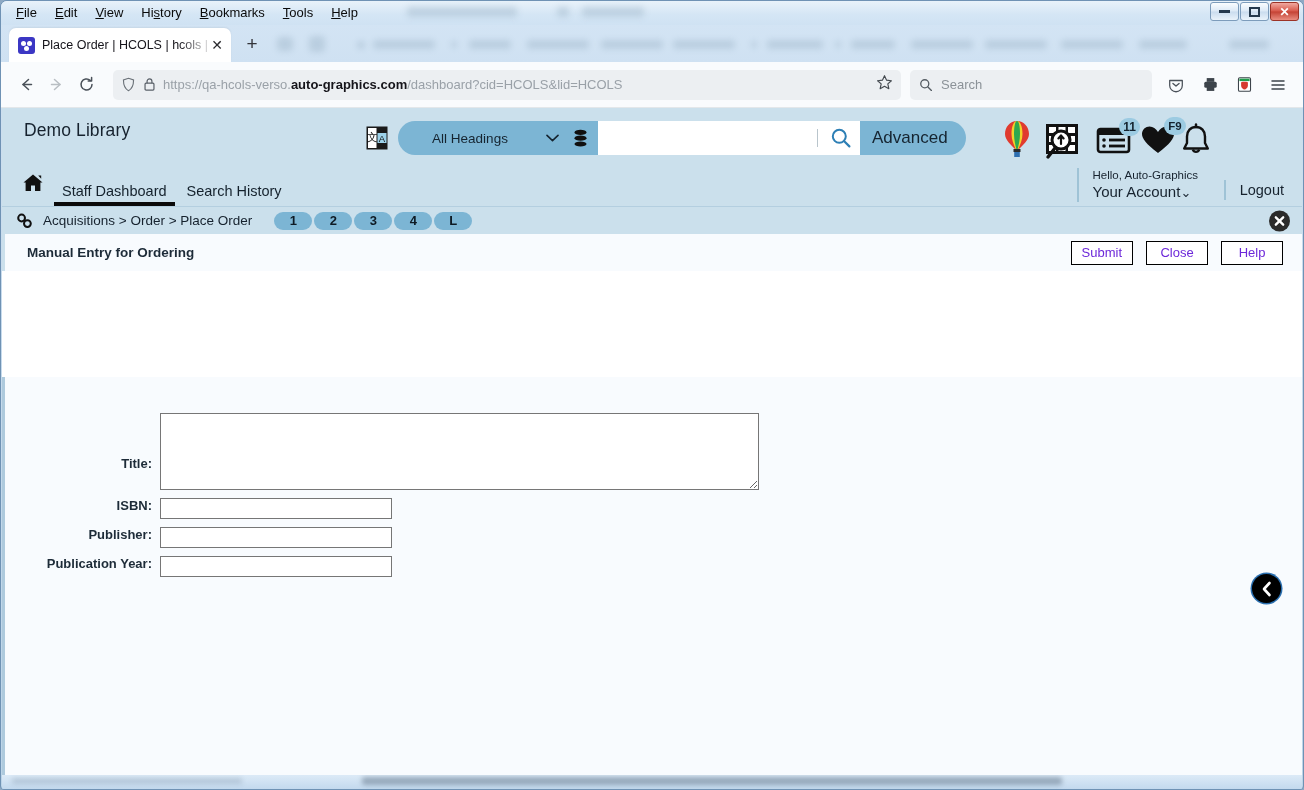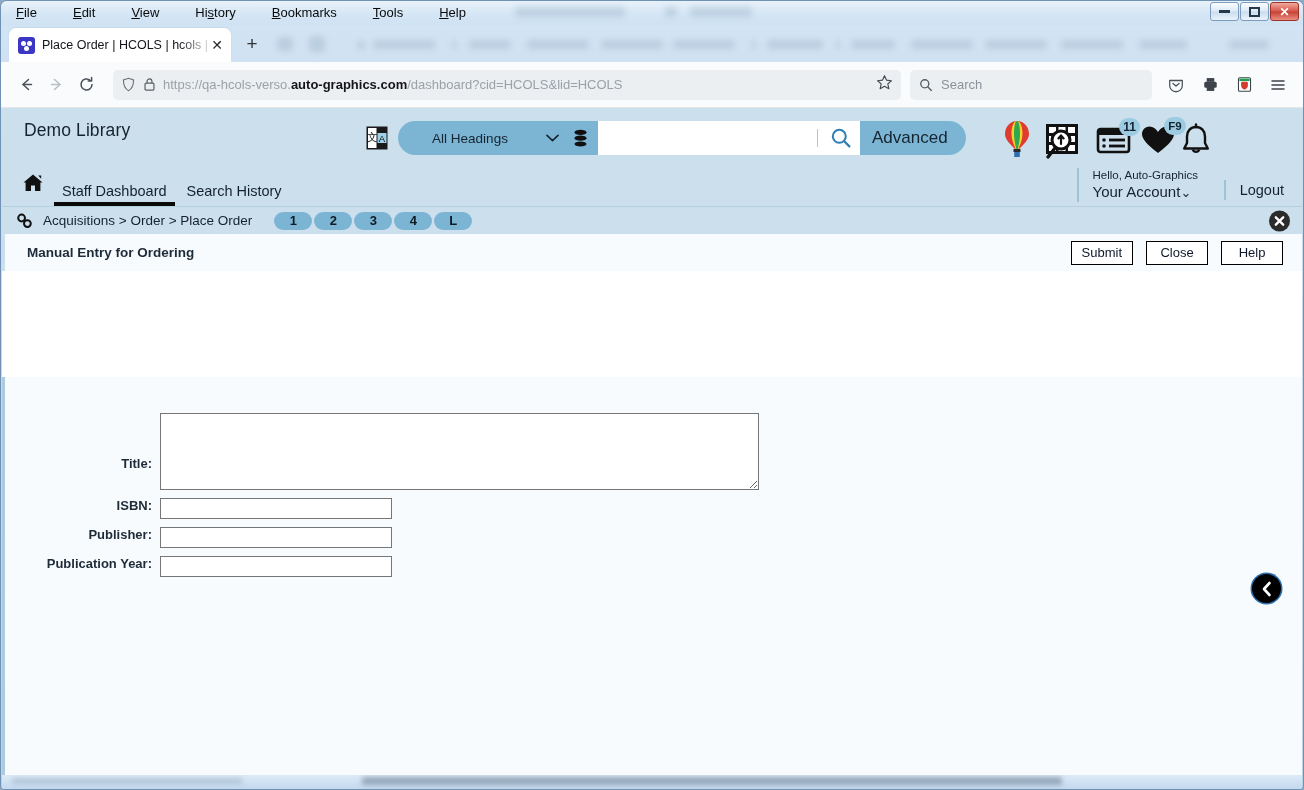--- a/index.html
+++ b/index.html
@@ -19,21 +19,21 @@
     border-radius: 7px 7px 4px 4px;
     overflow: hidden;
   }
 
   
   #titlebar {
     position: absolute; top: 0; left: 0; right: 0; height: 24px;
     background: linear-gradient(180deg,#e9f2fa 0%, #d5e6f5 55%, #cfe2f3 100%);
     display: flex; align-items: center;
   }
-  #menubar { display: flex; align-items: center; gap: 18px; padding-left: 6px; height: 24px; }
+  #menubar { display: flex; align-items: center; gap: 0px; padding-left: 6px; height: 24px; }
   .menu-item {
     font-size: 13px; color: #0a0a0a; padding: 2px 9px 2px 9px; line-height: 16px;
     white-space: nowrap; cursor: default;
   }
   .menu-item u { text-decoration: underline; }
 
   
   #titlebar-ghost {
     flex: 1; height: 24px; position: relative; overflow: hidden;
   }
@@ -205,21 +205,21 @@
 
   
   #form-toolbar {
     height: 37px; background: #f8fbfe; display: flex; align-items: center;
     position: relative; border-left: 3px solid #cbe0ec;
   }
   #form-title { font-size: 13.5px; font-weight: bold; color: #1d2b38; margin-left: 22px; }
   #toolbar-buttons { position: absolute; right: 19px; display: flex; gap: 13px; }
   .tb-btn {
     min-width: 62px; height: 24px; border: 1px solid #000; background: #fff;
-    font-size: 13px; color: #0f172a; display: flex; align-items: center; justify-content: center;
+    font-size: 13px; color: #6d28d9; display: flex; align-items: center; justify-content: center;
     cursor: pointer; font-family: "Liberation Sans", sans-serif; padding: 0 10px;
   }
 
   
   #form-body {
     position: absolute; top: 269px; left: 0; right: 0; bottom: 0;
     background: #f8fbfe; border-left: 3px solid #aecadd;
   }
   #form-fields { position: absolute; left: 0; top: 36px; width: 760px; }
   .field-row { display: flex; align-items: flex-start; margin-bottom: 8px; }

